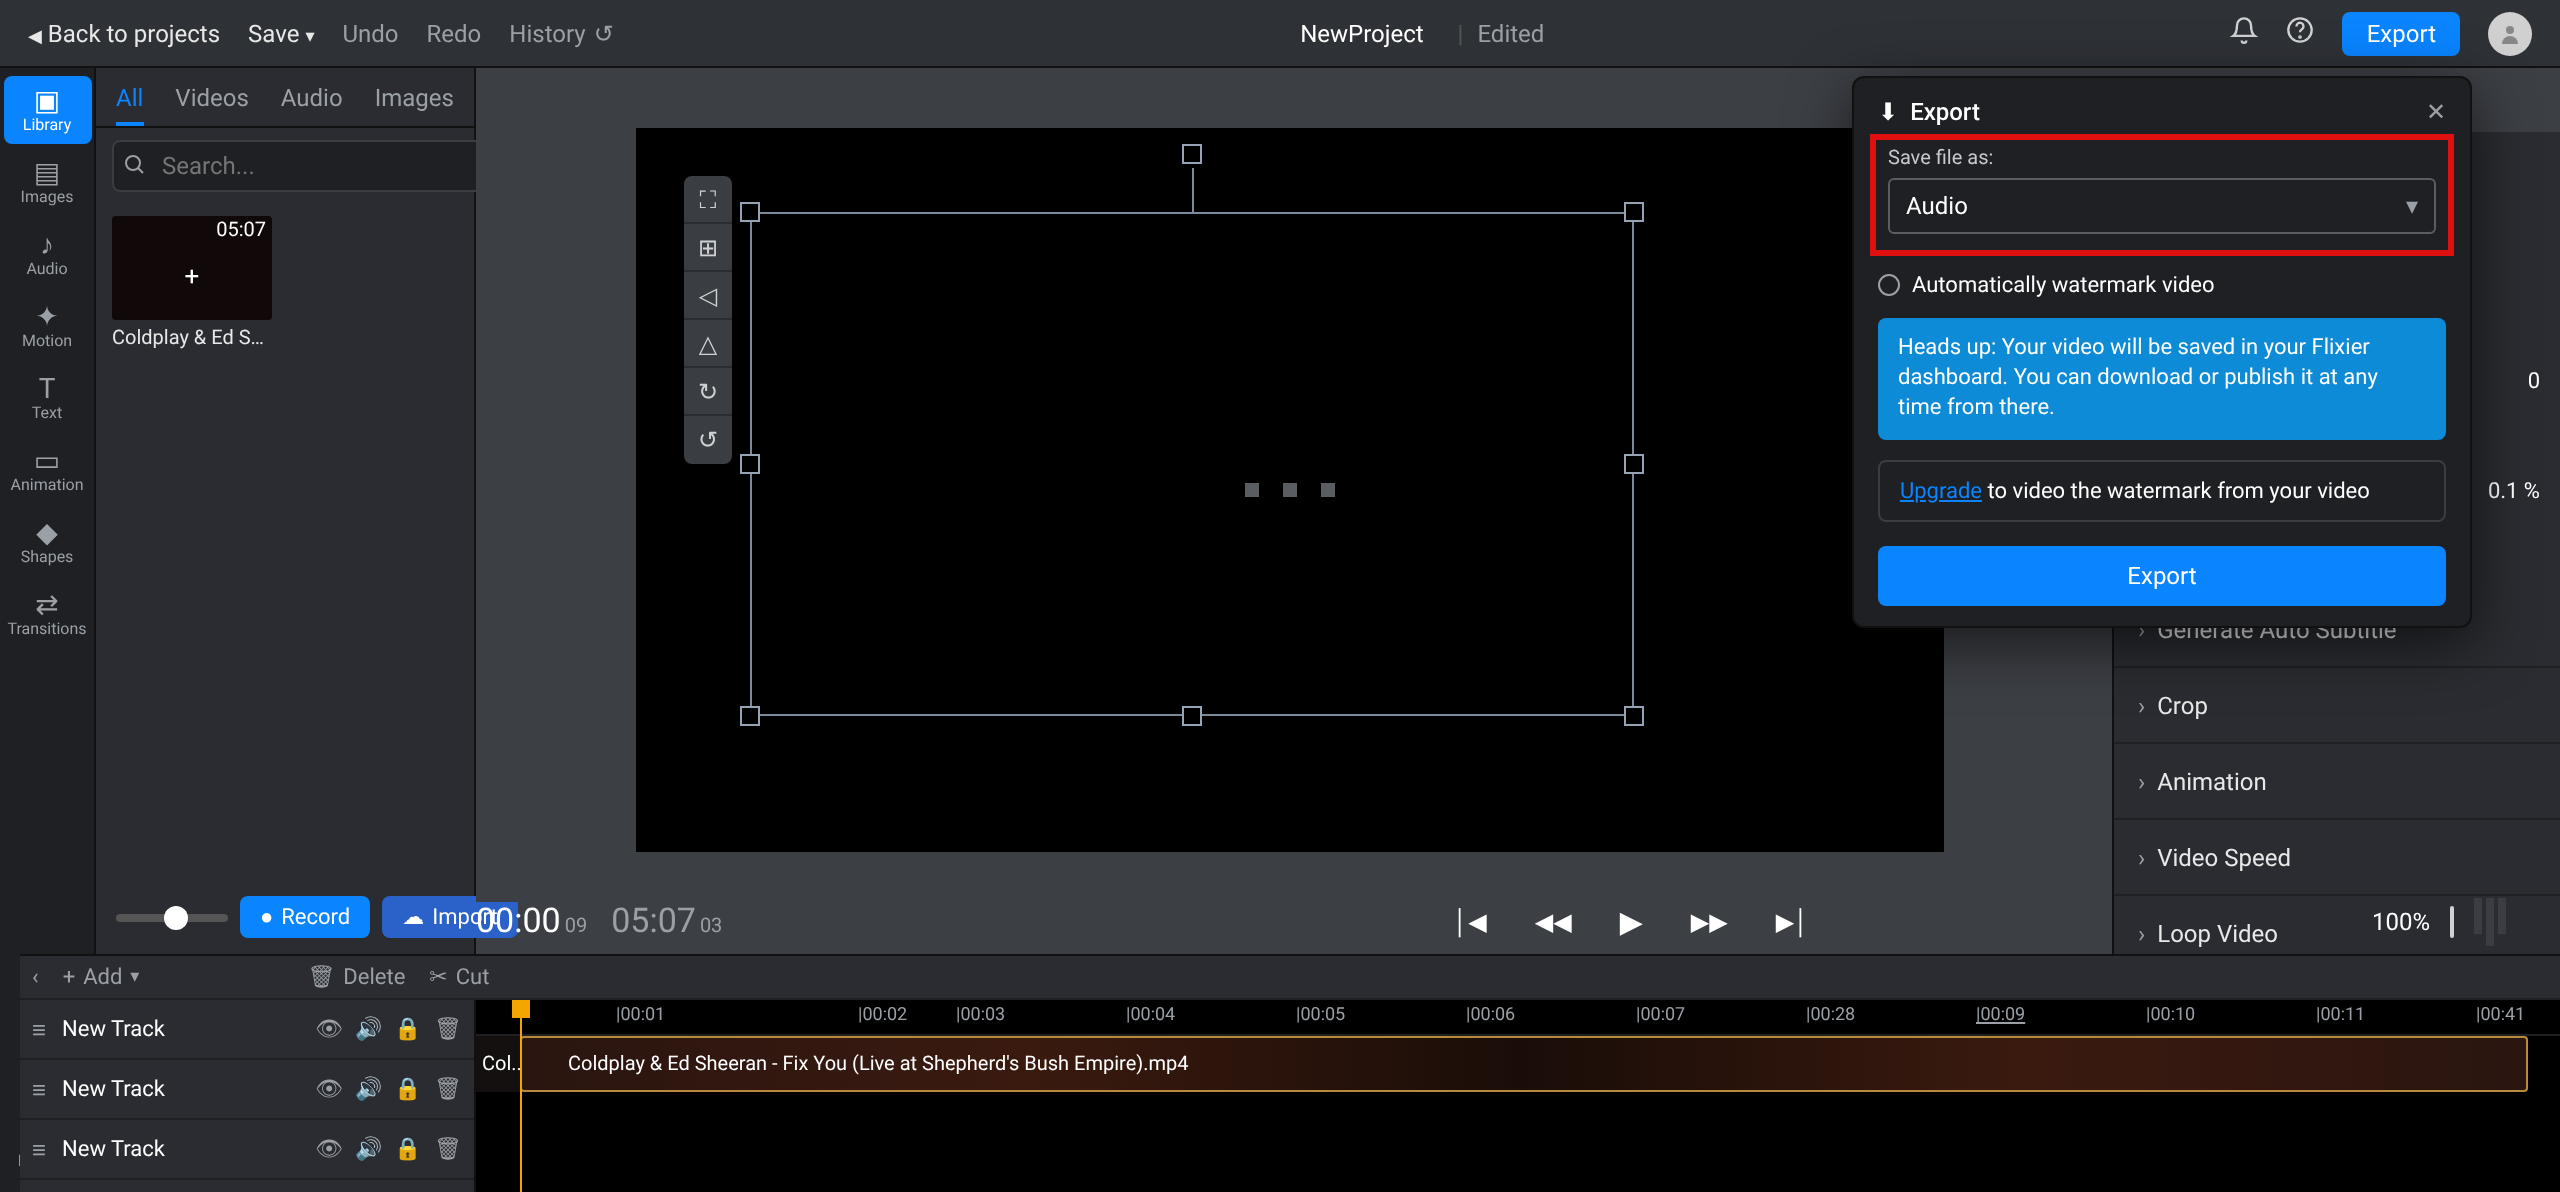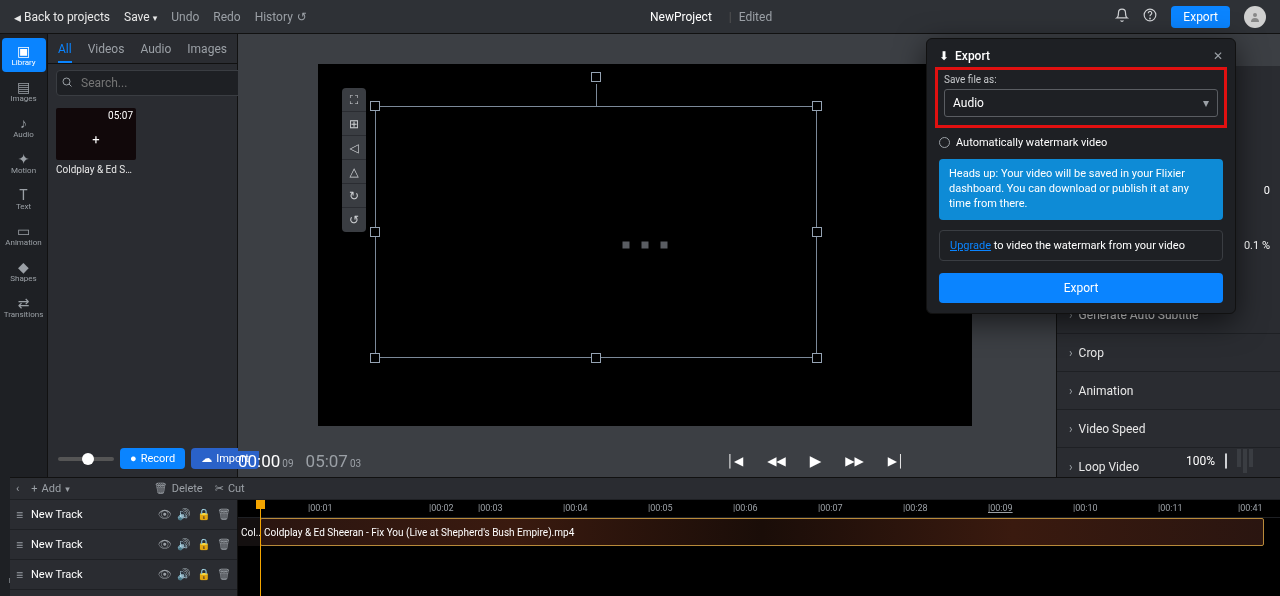--- a/index.html
+++ b/index.html
@@ -92,21 +92,21 @@
   #timeline-body{display:flex;height:97px;}
   #track-headers{width:228px;border-right:1px solid #111;overflow:hidden;}
   .track-row{height:30px;display:flex;align-items:center;padding:0 6px;border-bottom:1px solid #1e2024;}
   .drag-icon{color:var(--muted);margin-right:8px;}
   .track-name{flex:1;color:#fff;font-size:11px;}
   .track-icons{display:flex;gap:6px;color:var(--muted);}
   .track-icons span{cursor:pointer;font-size:11px;}
   #tracks{flex:1;position:relative;overflow:hidden;background:#000000;}
   #ruler{height:18px;border-bottom:1px solid #1e2024;position:relative;font-size:9px;color:var(--muted);}
   .tick{position:absolute;top:3px;}
-  .clip{position:absolute;left:22px;top:18px;right:16px;height:28px;background:linear-gradient(90deg,#2a1510,#3a1a0f,#1a0d08,#3a1a0f,#2a1510);border:1px solid #b88a3a;border-radius:2px;color:#fff;font-size:10px;display:flex;align-items:center;padding-left:3px;}
+  .clip{position:absolute;left:22px;top:18px;right:16px;height:28px;background:linear-gradient(90deg,#2a1510,#3a1a0f,#1a0d08,#3a1a0f,#2a1510);border:1px solid #b88a3a;border-radius:2px;color:#fff;font-size:10px;display:flex;align-items:center;padding-left:23px;}
   .clip-thumb{position:absolute;left:0;top:18px;width:22px;height:28px;background:#141010;color:#fff;font-size:10px;display:flex;align-items:center;padding-left:3px;}
   .playhead{position:absolute;left:22px;top:0;bottom:0;width:1px;background:#f4a500;}
   .playhead::before{content:"";position:absolute;top:0;left:-4px;width:9px;height:9px;background:#f4a500;}
   
   #export-popup{position:absolute;right:44px;top:38px;width:310px;background:#1e2024;border:1px solid #111;border-radius:6px;box-shadow:0 8px 30px rgba(0,0,0,.6);padding:10px 12px;z-index:50;}
   #export-popup .hdr{display:flex;align-items:center;gap:6px;color:#fff;font-weight:500;margin-bottom:6px;}
   #export-popup .close{margin-left:auto;color:var(--muted);cursor:pointer;}
   .highlight-box{border:3px solid var(--red);padding:4px 6px 8px;margin:-2px -4px 8px;}
   .hb-label{font-size:10px;color:#c7c9cc;margin-bottom:4px;}
   .sel-box{border:1px solid #5a5d62;border-radius:3px;height:28px;display:flex;align-items:center;padding:0 8px;color:#fff;background:#1e2024;cursor:pointer;}

